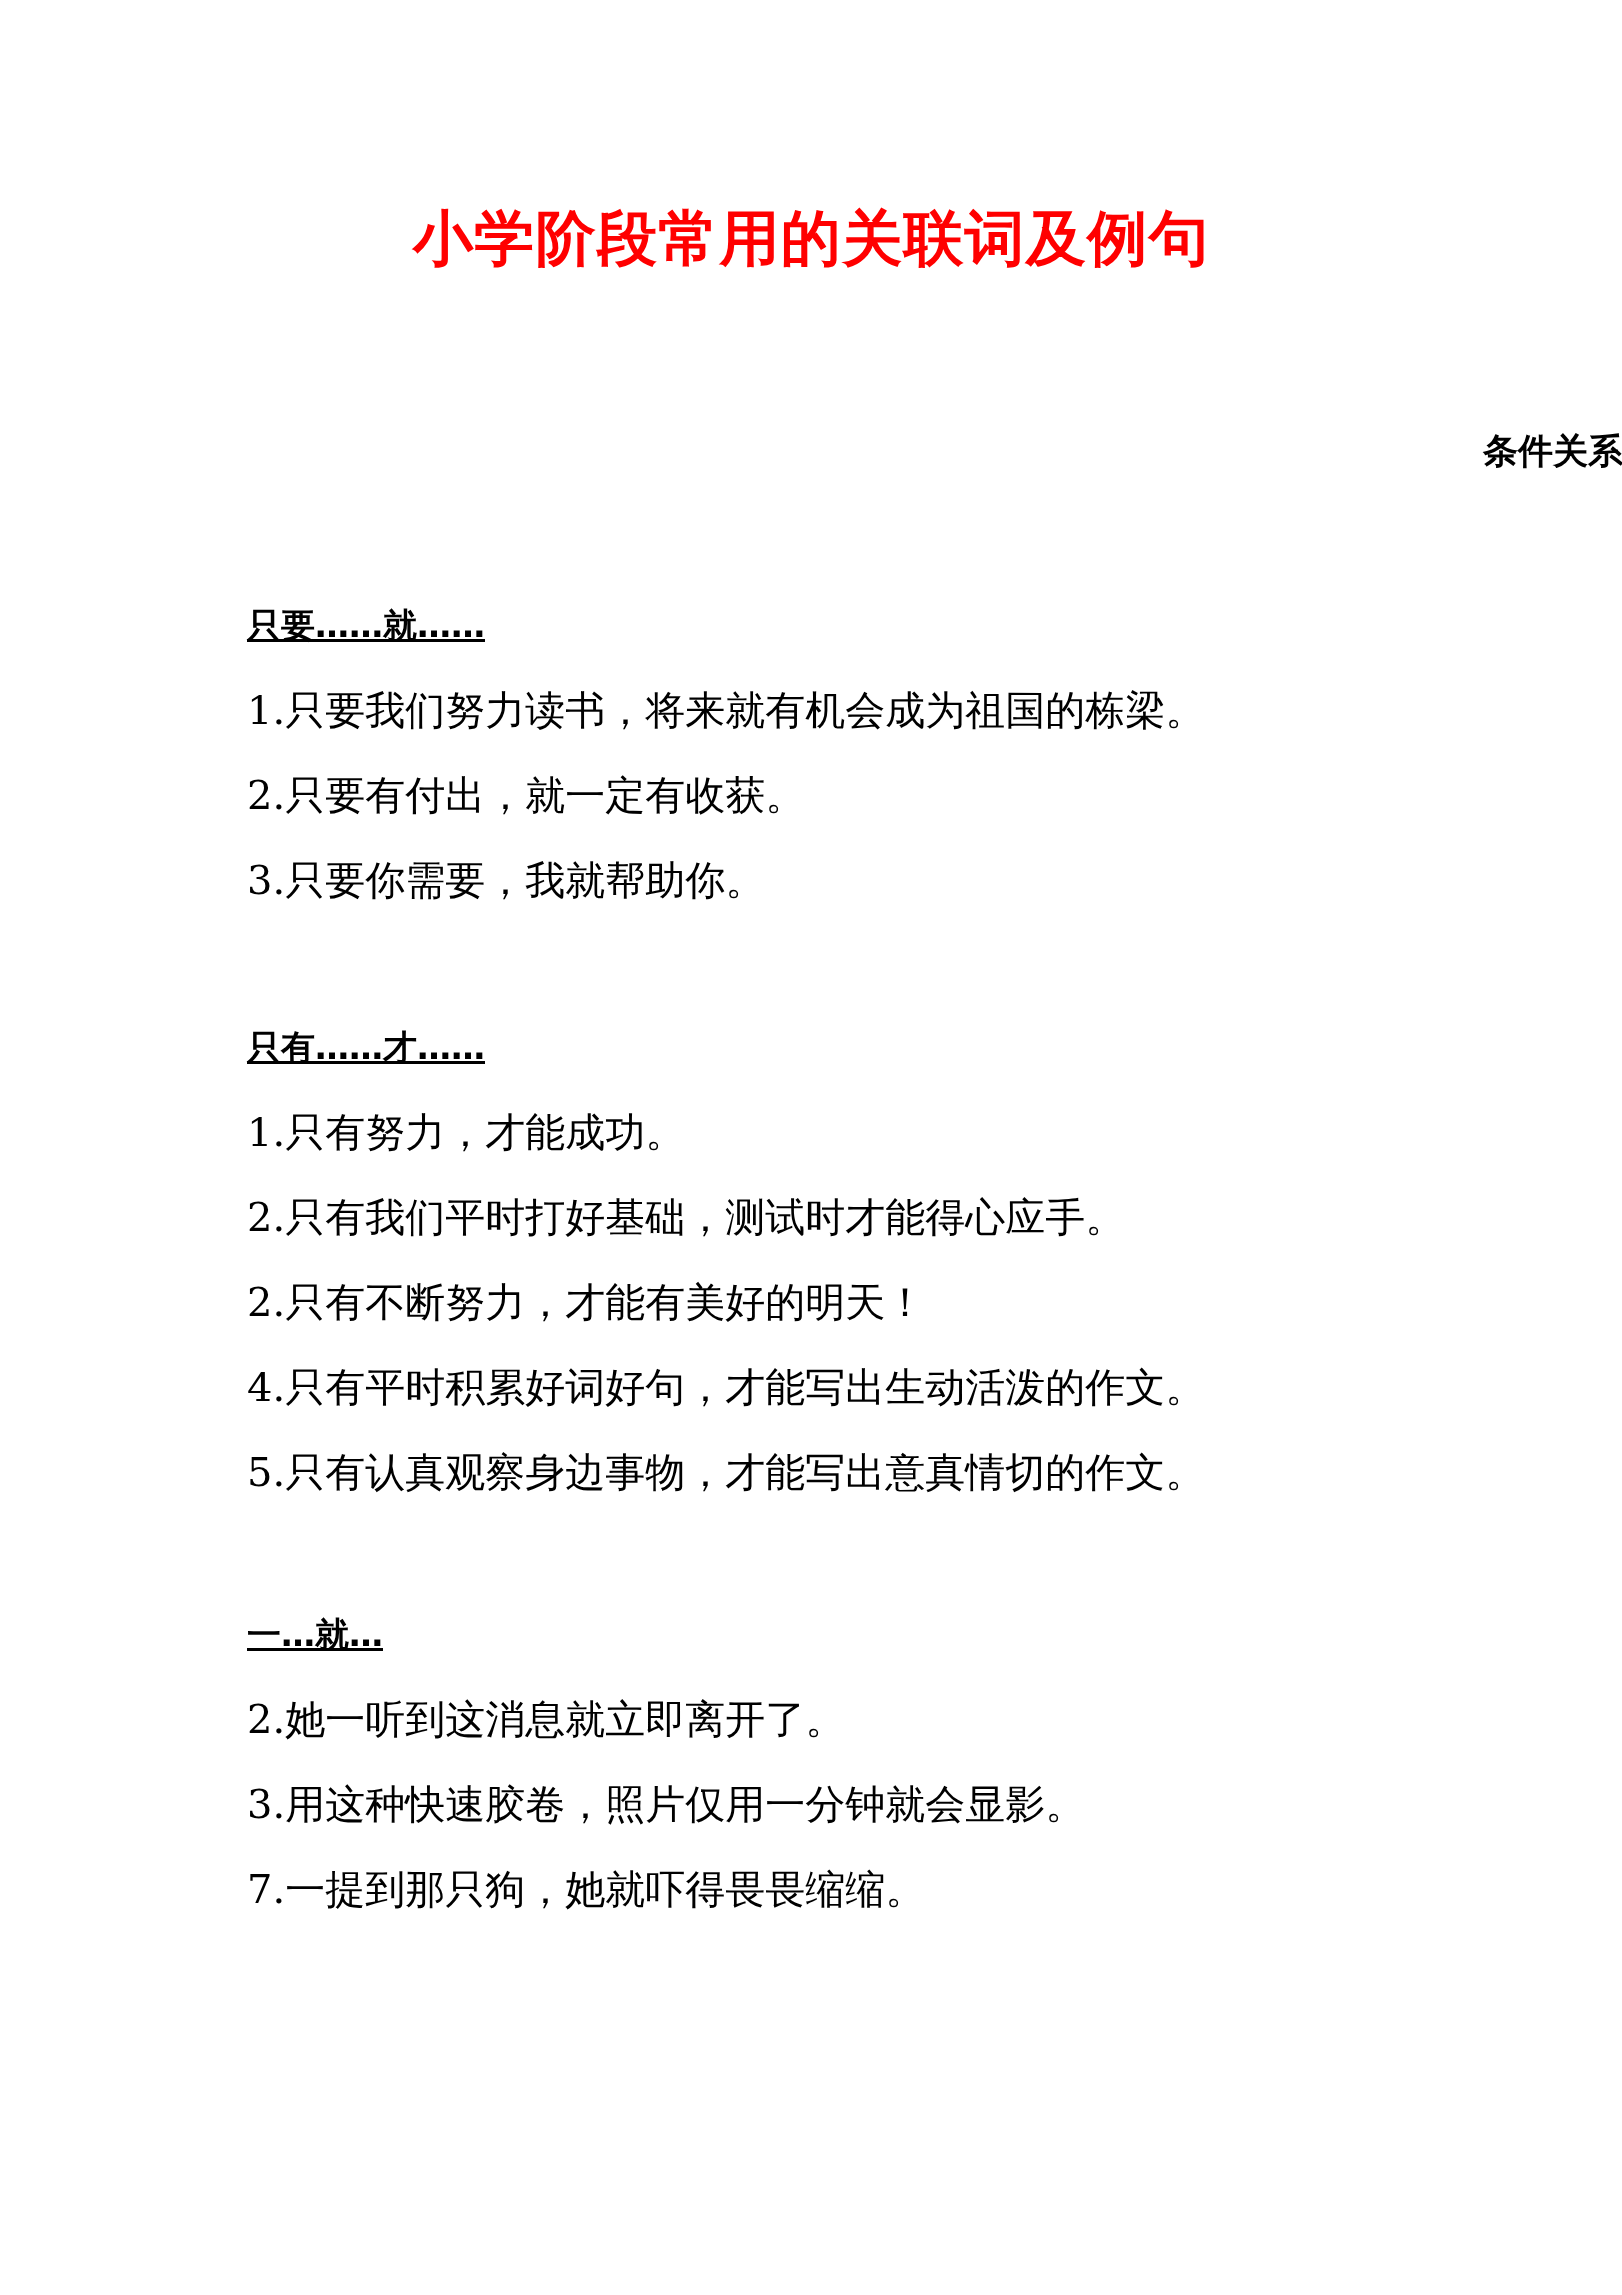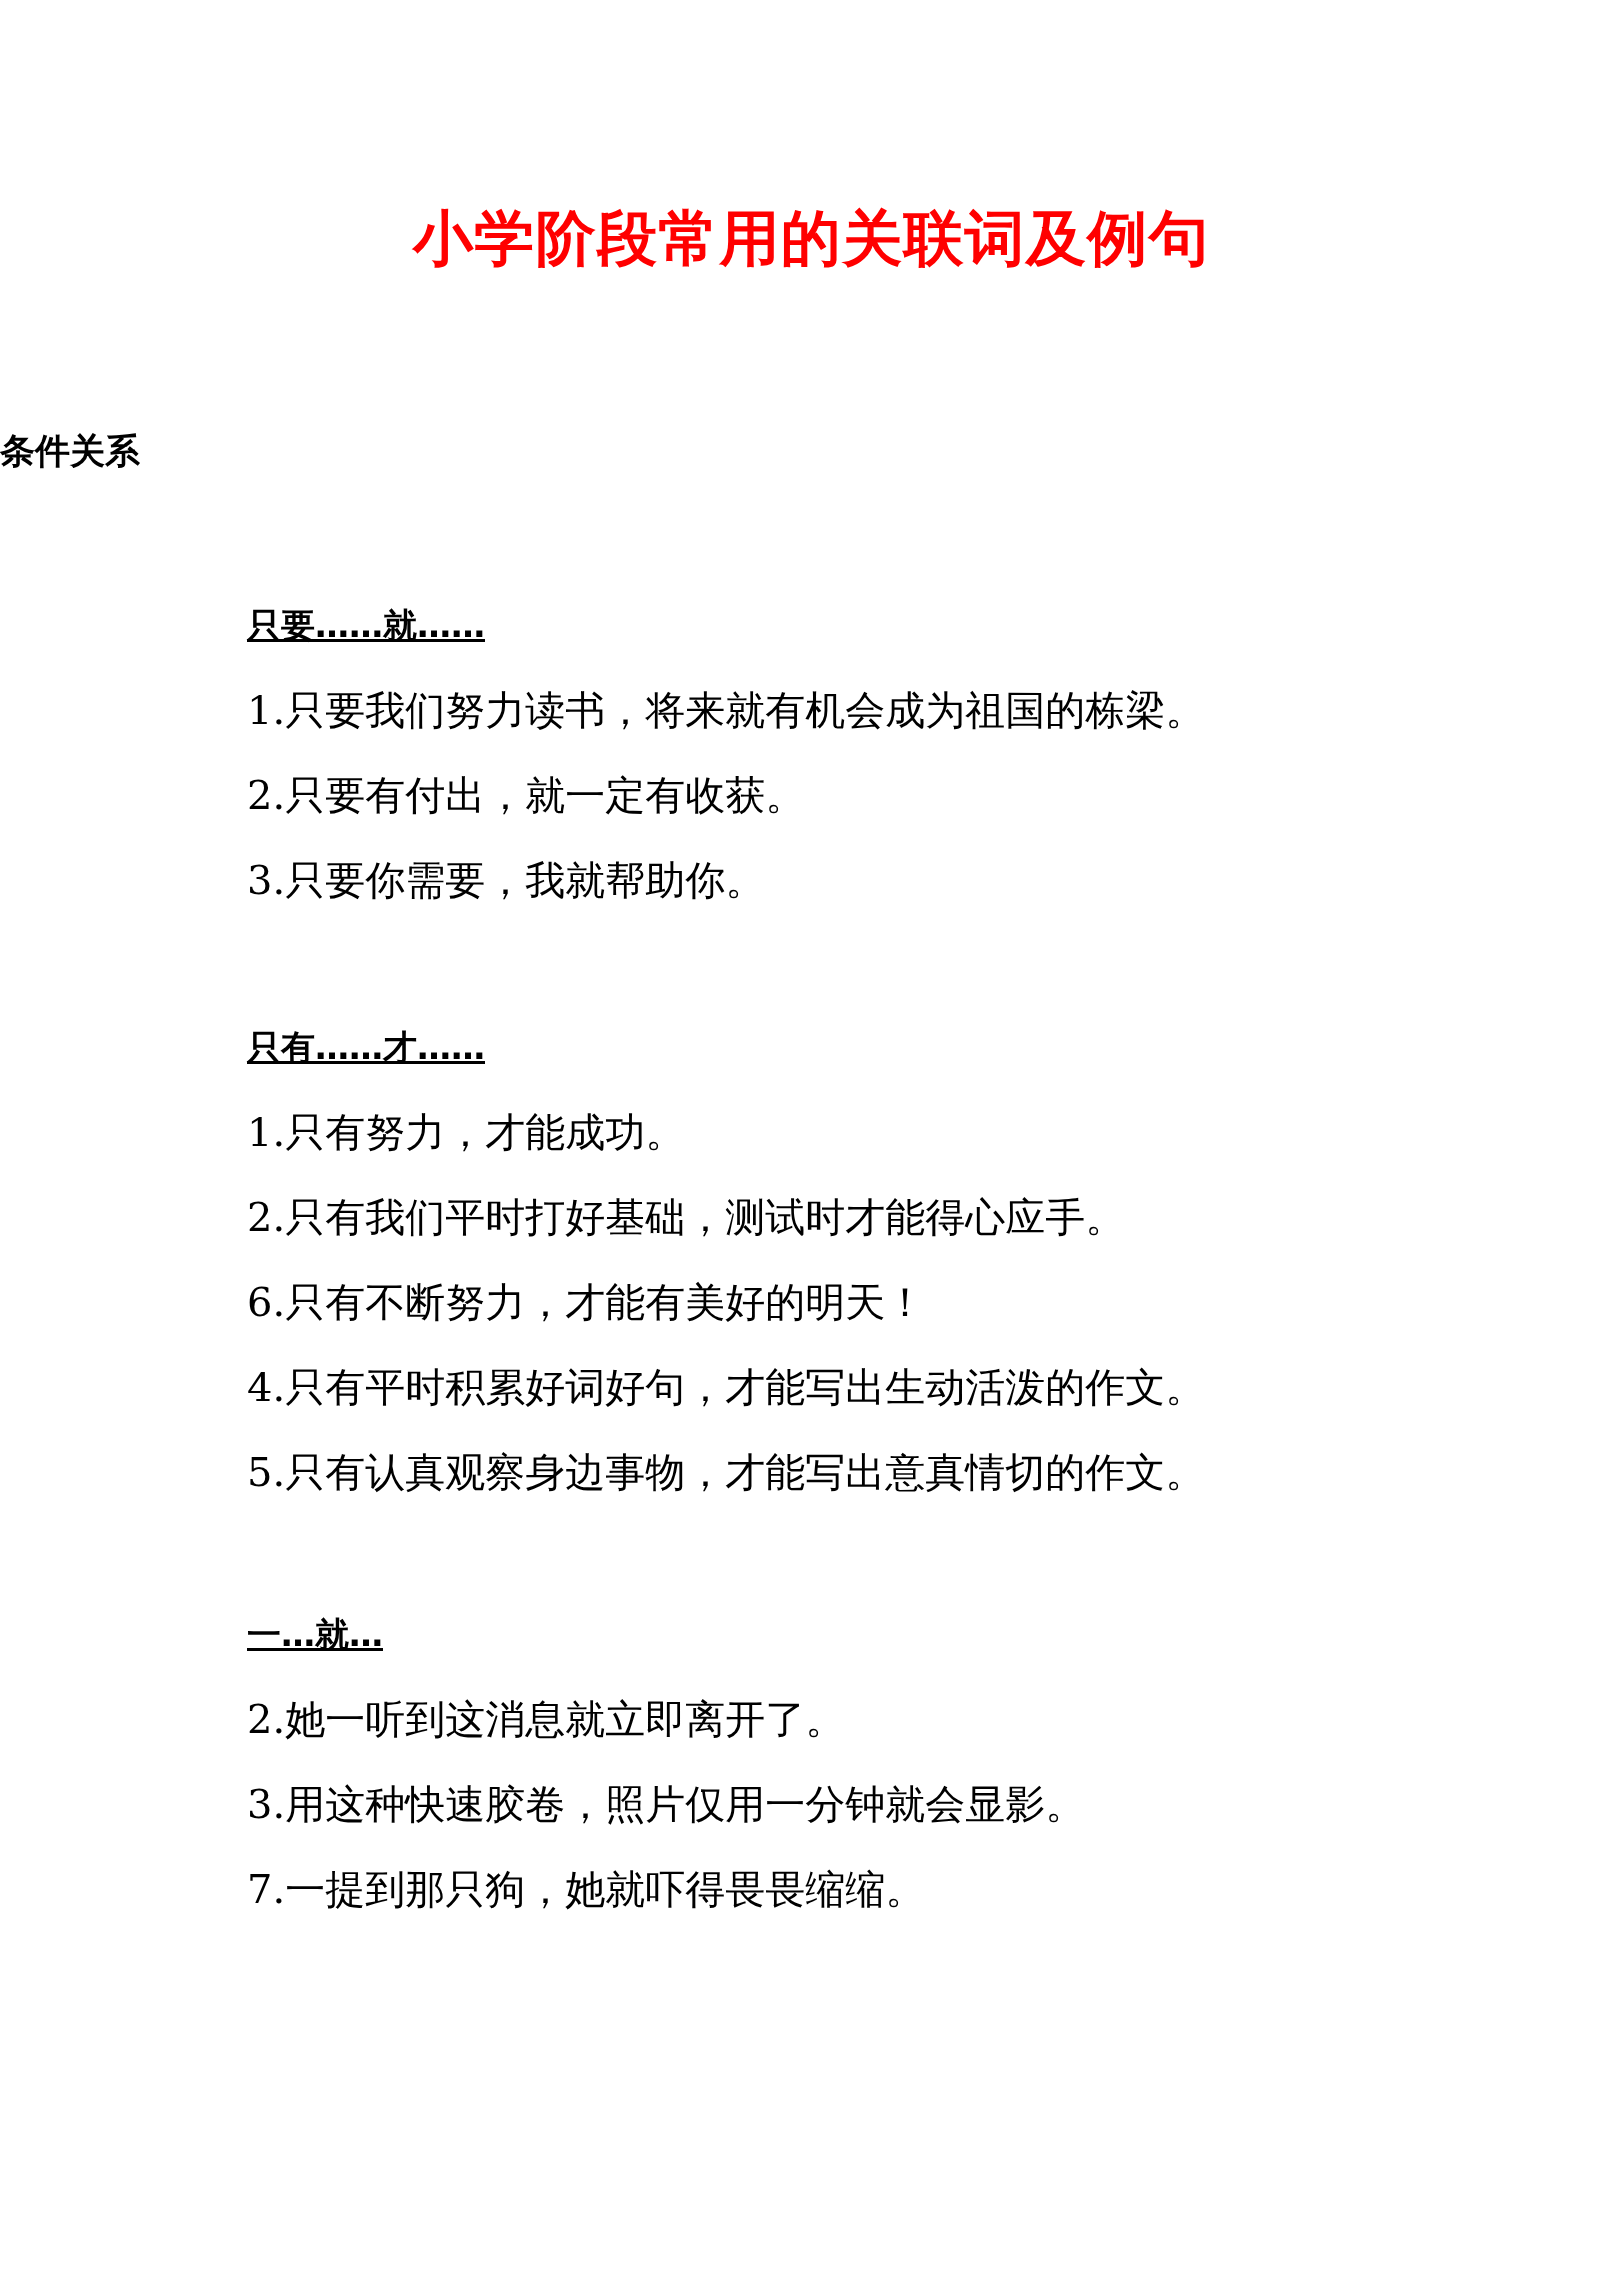--- a/index.html
+++ b/index.html
@@ -34,21 +34,21 @@
       color: #ff0000;
       font-weight: bold;
       font-family: "DejaVu Sans", "Liberation Sans", sans-serif;
       letter-spacing: 1.3px;
     }
     .section-title {
       position: absolute;
       left: 0;
       width: 1623px;
       top: 425px;
-      text-align: left;
+      text-align: right;
       font-size: 35px;
       line-height: 52px;
       font-weight: bold;
       font-family: "DejaVu Sans", "Liberation Sans", sans-serif;
     }
     .group {
       position: absolute;
       left: 247px;
       width: 1178px;
     }
@@ -82,21 +82,21 @@
     <div class="group-heading">只要……就……</div>
     <div class="example">1.只要我们努力读书，将来就有机会成为祖国的栋梁。</div>
     <div class="example">2.只要有付出，就一定有收获。</div>
     <div class="example">3.只要你需要，我就帮助你。</div>
   </div>
 
   <div class="group" style="top: 1021px;">
     <div class="group-heading">只有……才……</div>
     <div class="example">1.只有努力，才能成功。</div>
     <div class="example">2.只有我们平时打好基础，测试时才能得心应手。</div>
-    <div class="example">6.只有不断努力，才能有美好的明天！</div>
+    <div class="example">2.只有不断努力，才能有美好的明天！</div>
     <div class="example">4.只有平时积累好词好句，才能写出生动活泼的作文。</div>
     <div class="example">5.只有认真观察身边事物，才能写出意真情切的作文。</div>
   </div>
 
   <div class="group" style="top: 1608px;">
     <div class="group-heading">一…就…</div>
     <div class="example">2.她一听到这消息就立即离开了。</div>
     <div class="example">3.用这种快速胶卷，照片仅用一分钟就会显影。</div>
     <div class="example">7.一提到那只狗，她就吓得畏畏缩缩。</div>
   </div>

